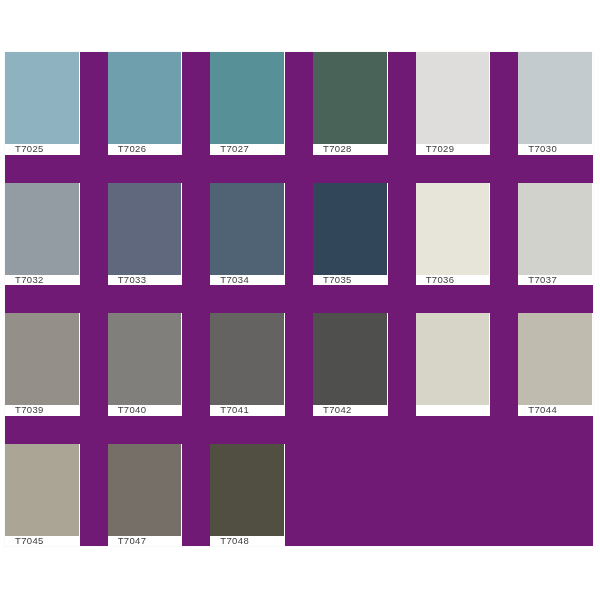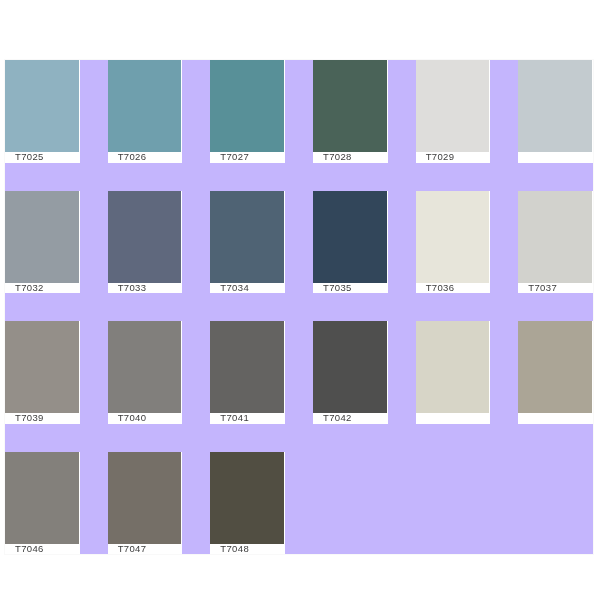--- a/index.html
+++ b/index.html
@@ -64,27 +64,27 @@
     background: #d7dfc8;
     opacity: 0.5;
   }
   #wm-blob-top { left: 76px; top: 118px; width: 60px; height: 60px; }
   #wm-blob-bottom { left: 20px; top: 362px; width: 60px; height: 60px; }
 
   
   #swatch-grid {
     position: absolute;
     left: 5px;
-    top: 60px;
+    top: 52px;
     width: 588px;
     height: 494px;
     display: grid;
     grid-template-columns: repeat(6, 1fr);
     grid-template-rows: repeat(4, 1fr);
-    background: #c4b5fd;
+    background: #701a75;
     z-index: 10;
     box-shadow: 0 0 0 1px rgba(0,0,0,0.025);
     gap: 28px;
   }
 
   .swatch-cell {
     position: relative;
     display: flex;
     flex-direction: column;
     background: #ffffff;
@@ -159,20 +159,23 @@
         </div>
       </div>
       <div class="swatch-cell">
         <div class="swatch-color" style="background: rgb(222, 221, 219);"></div>
         <div class="swatch-label-band">
           <span class="swatch-label">T7029</span>
         </div>
       </div>
       <div class="swatch-cell">
         <div class="swatch-color" style="background: rgb(195, 203, 207);"></div>
+        <div class="swatch-label-band">
+          <span class="swatch-label">T7030</span>
+        </div>
       </div>
       <div class="swatch-cell">
         <div class="swatch-color" style="background: rgb(148, 156, 163);"></div>
         <div class="swatch-label-band">
           <span class="swatch-label">T7032</span>
         </div>
       </div>
       <div class="swatch-cell">
         <div class="swatch-color" style="background: rgb(95, 104, 125);"></div>
         <div class="swatch-label-band">
@@ -224,26 +227,29 @@
       <div class="swatch-cell">
         <div class="swatch-color" style="background: rgb(79, 79, 78);"></div>
         <div class="swatch-label-band">
           <span class="swatch-label">T7042</span>
         </div>
       </div>
       <div class="swatch-cell">
         <div class="swatch-color" style="background: rgb(215, 213, 199);"></div>
       </div>
       <div class="swatch-cell">
+        <div class="swatch-color" style="background: rgb(191, 187, 174);"></div>
+        <div class="swatch-label-band">
+          <span class="swatch-label">T7044</span>
+        </div>
+      </div>
+      <div class="swatch-cell">
         <div class="swatch-color" style="background: rgb(171, 165, 150);"></div>
-      </div>
-      <div class="swatch-cell">
-        <div class="swatch-color" style="background: rgb(131, 128, 123);"></div>
-        <div class="swatch-label-band">
-          <span class="swatch-label">T7046</span>
+        <div class="swatch-label-band">
+          <span class="swatch-label">T7045</span>
         </div>
       </div>
       <div class="swatch-cell">
         <div class="swatch-color" style="background: rgb(117, 111, 103);"></div>
         <div class="swatch-label-band">
           <span class="swatch-label">T7047</span>
         </div>
       </div>
       <div class="swatch-cell">
         <div class="swatch-color" style="background: rgb(81, 78, 66);"></div>

